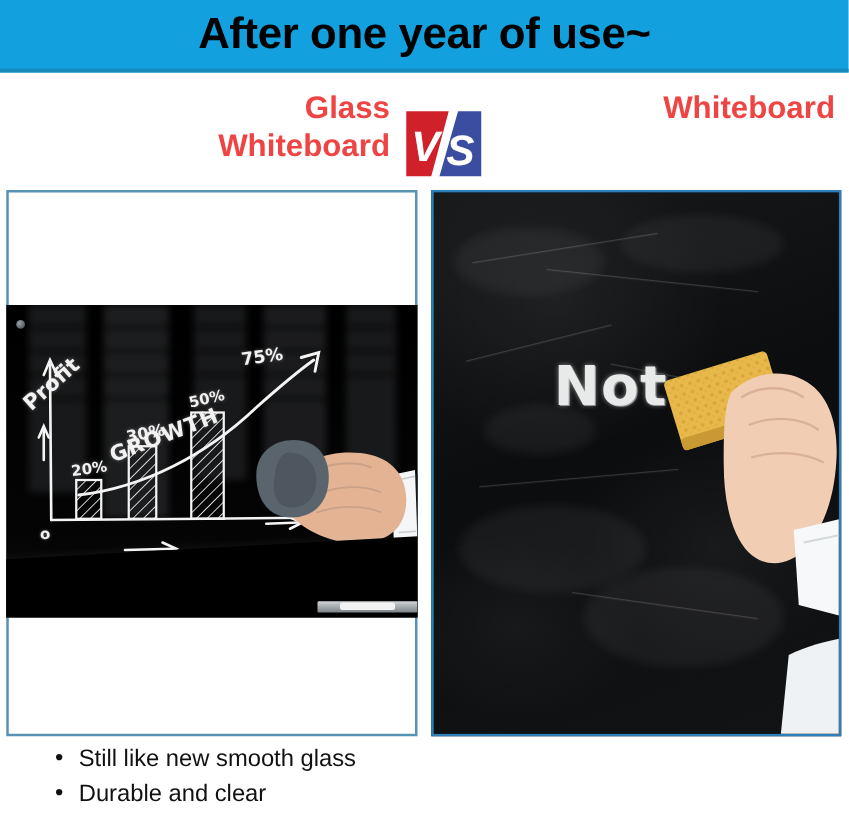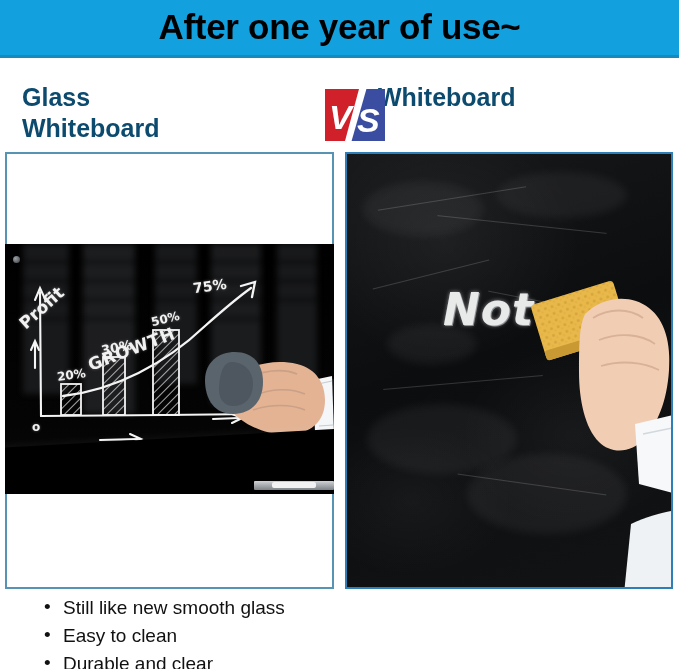--- a/index.html
+++ b/index.html
@@ -35,26 +35,26 @@
     text-align: center;
     color: #000000;
     font-size: 35px;
     font-weight: bold;
     letter-spacing: -0.3px;
   }
 
   
   .heading {
     position: absolute;
-    top: 82px;
+    top: 71px;
     width: 290px;
-    text-align: left;
+    text-align: right;
     font-size: 25px;
     font-weight: bold;
-    color: #0c4a6e;
+    color: #ef4444;
     line-height: 31px;
   }
   .heading-left  { left: 22px; }
   .heading-right { left: 378px; }
 
   
   .vs-badge {
     position: absolute;
     left: 321px; top: 87px;
     width: 68px; height: 56px;
@@ -173,21 +173,20 @@
     position: absolute;
     height: 1px;
     background: rgba(255,255,255,.16);
     filter: blur(.4px);
   }
   .notclean {
     position: absolute;
     color: #e8eaea;
     font-family: "DejaVu Sans", sans-serif;
     font-weight: bold;
-    font-style: italic;
     font-size: 44px;
     letter-spacing: 1px;
     text-shadow:
       0 0 4px rgba(255,255,255,.5),
       1px 1px 0 rgba(180,190,195,.6);
   }
   .hand-right {
     position: absolute;
     right: -6px; top: 120px;
     width: 150px; height: 330px;
@@ -391,18 +390,17 @@
 
     <path d="M108,150 L150,140 L150,220 L112,210 Z" fill="#f6f8f9"></path>
     <path d="M116,160 L150,153" stroke="#d3d8dc" stroke-width="1.6" fill="none"></path>
 
     <path d="M104,250 C124,240 150,236 150,236 L150,330 L96,330 Z" fill="#eef2f4"></path>
   </svg>
 </div>
 
 <ul class="bullets">
   <li>Still like new smooth glass</li>
-  <li>Easy to clean</li>
   <li>Durable and clear</li>
 </ul>
 
 <div class="caption-right">
 </div>
 
 </body></html>

